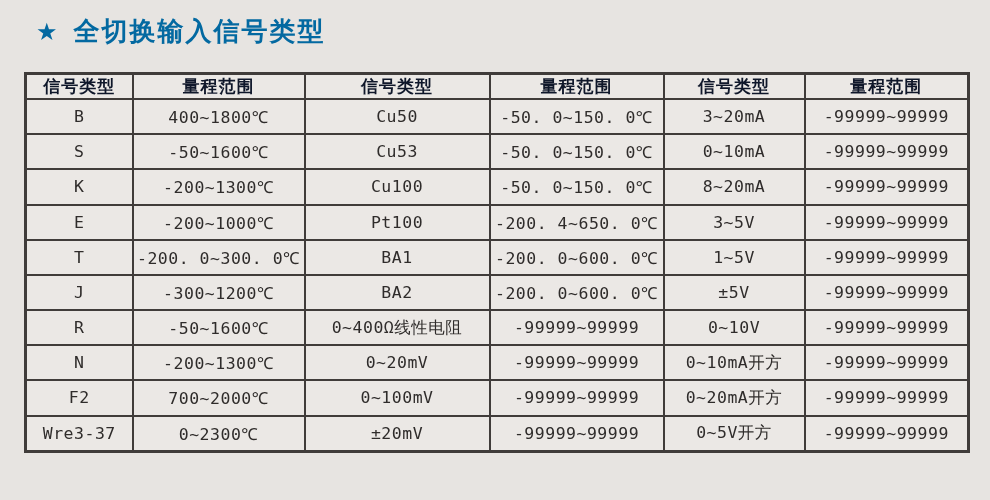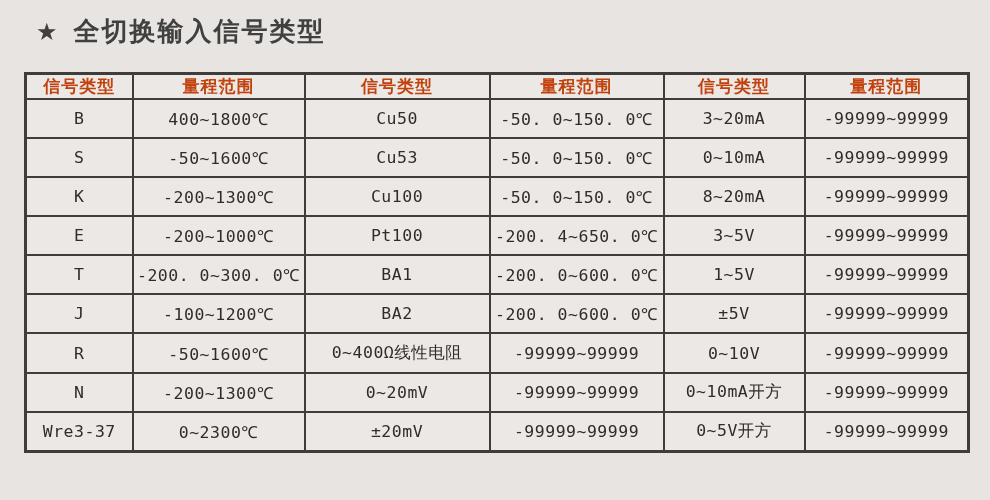--- a/index.html
+++ b/index.html
@@ -13,21 +13,21 @@
     position: relative;
     overflow: hidden;
     font-family: "DejaVu Sans", "Liberation Sans", sans-serif;
   }
   .page-title {
     position: absolute;
     left: 36px;
     top: 14px;
     font-size: 26px;
     font-weight: 600;
-    color: #404040;
+    color: #0369a1;
     letter-spacing: 2px;
     white-space: nowrap;
   }
   .page-title .star {
     font-size: 24px;
     margin-right: 14px;
   }
   table.signal-table {
     position: absolute;
     left: 24px;
@@ -46,21 +46,21 @@
     vertical-align: middle;
     padding: 0;
     white-space: nowrap;
     overflow: hidden;
     background: #ebe8e5;
   }
   .signal-table th {
     font-family: "DejaVu Sans", "Liberation Sans", sans-serif;
     font-weight: 600;
     font-size: 17px;
-    color: #c2410c;
+    color: #0f172a;
     letter-spacing: 1px;
   }
   .signal-table td {
     font-family: "DejaVu Sans Mono", "Liberation Mono", monospace;
     font-size: 16.5px;
     color: #2f2c2b;
     letter-spacing: 0.5px;
   }
   col.c1 { width: 107px; }
   col.c2 { width: 172px; }
@@ -131,21 +131,21 @@
       <tr>
         <td>T</td>
         <td>-200. 0~300. 0℃</td>
         <td>BA1</td>
         <td>-200. 0~600. 0℃</td>
         <td>1~5V</td>
         <td>-99999~99999</td>
       </tr>
       <tr>
         <td>J</td>
-        <td>-100~1200℃</td>
+        <td>-300~1200℃</td>
         <td>BA2</td>
         <td>-200. 0~600. 0℃</td>
         <td>±5V</td>
         <td>-99999~99999</td>
       </tr>
       <tr>
         <td>R</td>
         <td>-50~1600℃</td>
         <td>0~400Ω线性电阻</td>
         <td>-99999~99999</td>
@@ -154,20 +154,28 @@
       </tr>
       <tr>
         <td>N</td>
         <td>-200~1300℃</td>
         <td>0~20mV</td>
         <td>-99999~99999</td>
         <td>0~10mA开方</td>
         <td>-99999~99999</td>
       </tr>
       <tr>
+        <td>F2</td>
+        <td>700~2000℃</td>
+        <td>0~100mV</td>
+        <td>-99999~99999</td>
+        <td>0~20mA开方</td>
+        <td>-99999~99999</td>
+      </tr>
+      <tr>
         <td>Wre3-37</td>
         <td>0~2300℃</td>
         <td>±20mV</td>
         <td>-99999~99999</td>
         <td>0~5V开方</td>
         <td>-99999~99999</td>
       </tr>
     </tbody>
 </table>
 

